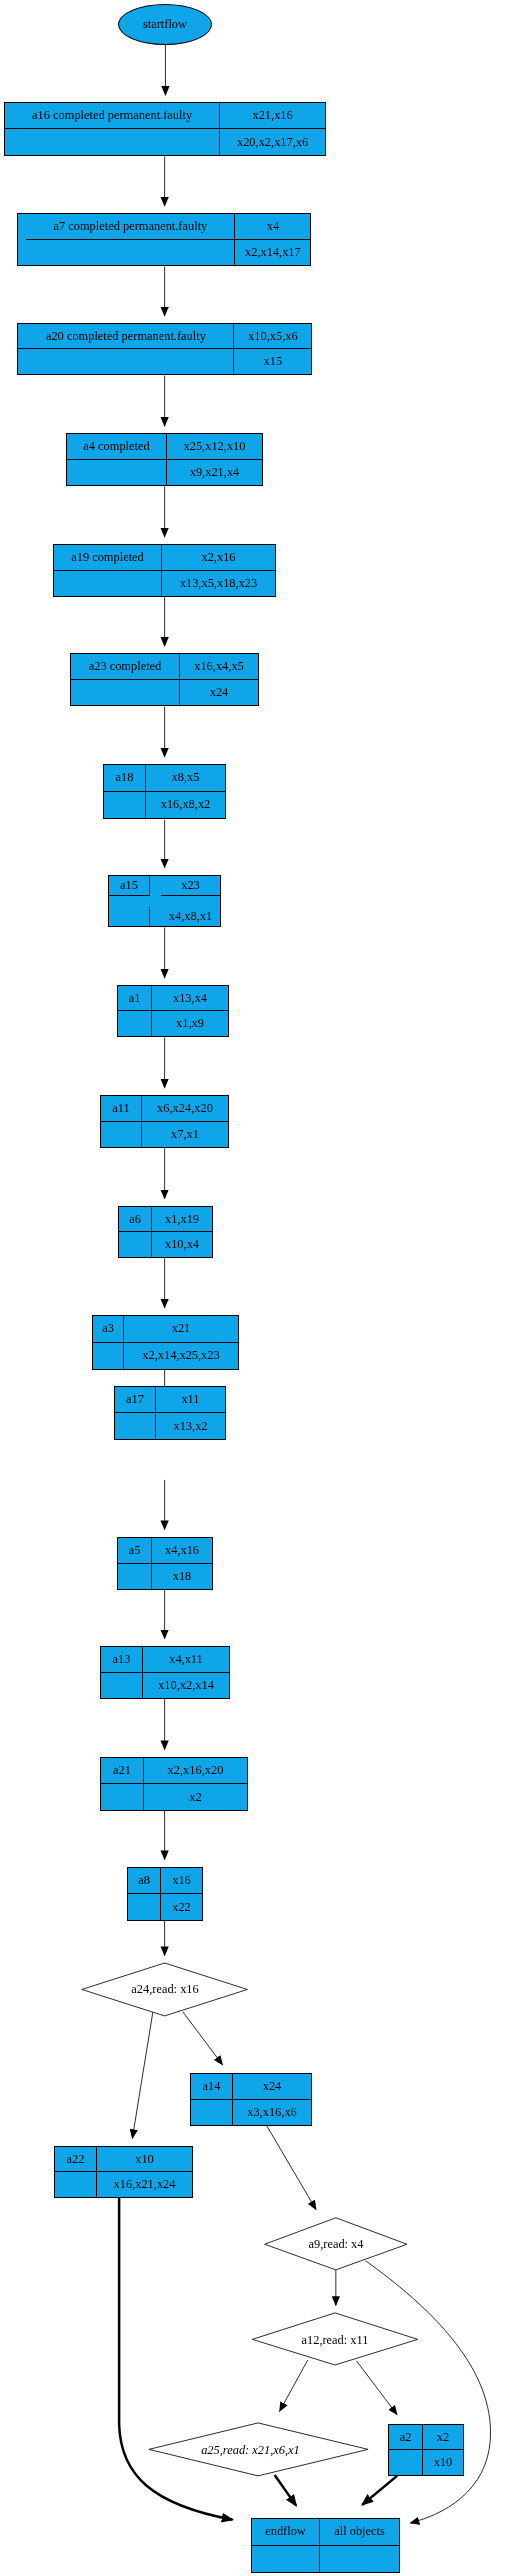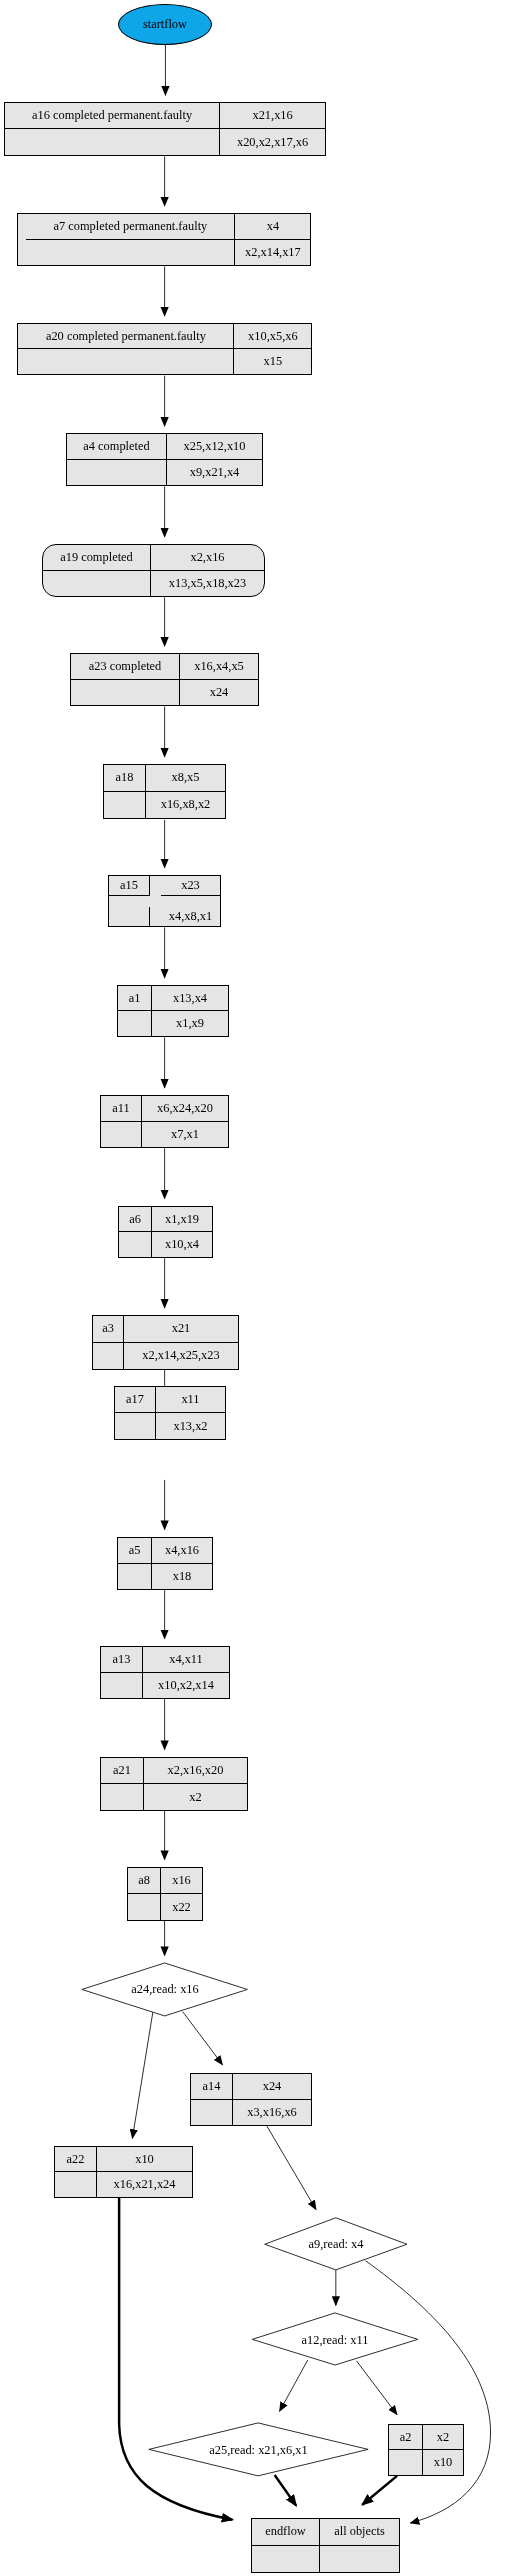--- a/index.html
+++ b/index.html
@@ -1,20 +1,20 @@
 <!DOCTYPE html>
 <html style="font-size:13.2px"><head>
 <meta charset="utf-8">
 <style>
   html,body{margin:0;padding:0;background:#ffffff;}
   #canvas{position:relative;width:517px;height:2576px;background:#ffffff;
           font-family:"Liberation Serif",serif;color:#000;}
   #edge-layer{position:absolute;left:0;top:0;width:517px;height:2576px;}
   .record{position:absolute;display:grid;grid-template-columns:var(--lc) 1fr;
-          grid-template-rows:1fr 1fr;border:0.8px solid #000;background:#e5e5e5;
+          grid-template-rows:1fr 1fr;border:0.8px solid #000;background:#0ea5e9;
           font-size:12.4px;box-sizing:border-box;}
   .record .c{display:flex;align-items:center;justify-content:center;
              white-space:nowrap;overflow:hidden;padding:0 2.5px;box-sizing:border-box;}
   .record .tl{border-right:0.8px solid #000;border-bottom:0.8px solid #000;}
   .record .tr{border-bottom:0.8px solid #000;}
   .record .bl{border-right:0.8px solid #000;}
   .ellipse{position:absolute;border:0.8px solid #000;border-radius:50%;
            display:flex;align-items:center;justify-content:center;
            font-size:12.4px;background:#0ea5e9;box-sizing:border-box;}
   .dlabel{position:absolute;display:flex;align-items:center;justify-content:center;
@@ -102,21 +102,21 @@
     <div class="c">x15</div>
   </div>
 
   <div class="record" style="left:66px;top:433px;width:197px;height:53px;--lc:100px;">
     <div class="c tl">a4 completed</div>
     <div class="c tr">x25,x12,x10</div>
     <div class="c bl"></div>
     <div class="c">x9,x21,x4</div>
   </div>
 
-  <div class="record" style="left:42px;top:544px;width:223px;height:53px;border-radius:14px;--lc:108px;">
+  <div class="record" style="left:53px;top:544px;width:223px;height:53px;--lc:108px;">
     <div class="c tl">a19 completed</div>
     <div class="c tr">x2,x16</div>
     <div class="c bl"></div>
     <div class="c">x13,x5,x18,x23</div>
   </div>
 
   <div class="record" style="left:70px;top:653px;width:189px;height:53px;--lc:109px;">
     <div class="c tl">a23 completed</div>
     <div class="c tr">x16,x4,x5</div>
     <div class="c bl"></div>
@@ -224,16 +224,16 @@
   <div class="record" style="left:251px;top:2518px;width:149px;height:55px;--lc:68px;">
     <div class="c tl">endflow</div>
     <div class="c tr">all objects</div>
     <div class="c bl"></div>
     <div class="c"></div>
   </div>
 
   <div class="dlabel" style="left:82px;top:1963px;width:166px;height:53px;">a24,read: x16</div>
   <div class="dlabel" style="left:265px;top:2218px;width:142px;height:52px;">a9,read: x4</div>
   <div class="dlabel" style="left:252px;top:2314px;width:166px;height:52px;">a12,read: x11</div>
-  <div class="dlabel" style="left:149px;top:2424px;width:219px;height:53px;">a25,read: x21,x6,x1</div>
+  <div class="dlabel" style="left:141px;top:2424px;width:219px;height:53px;font-style:italic;">a25,read: x21,x6,x1</div>
 
 </div>
 
 
 </body></html>

